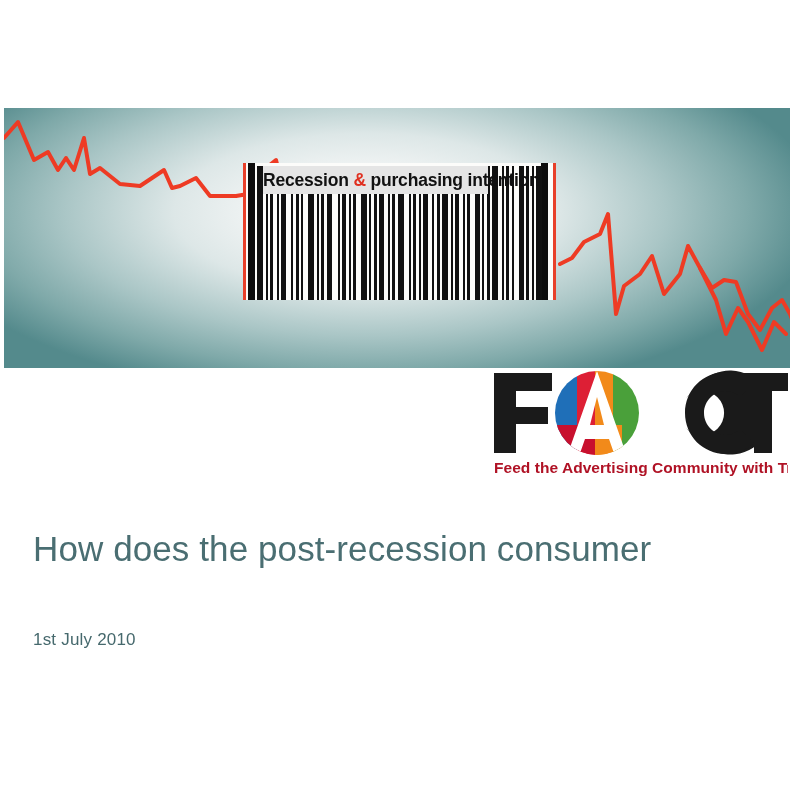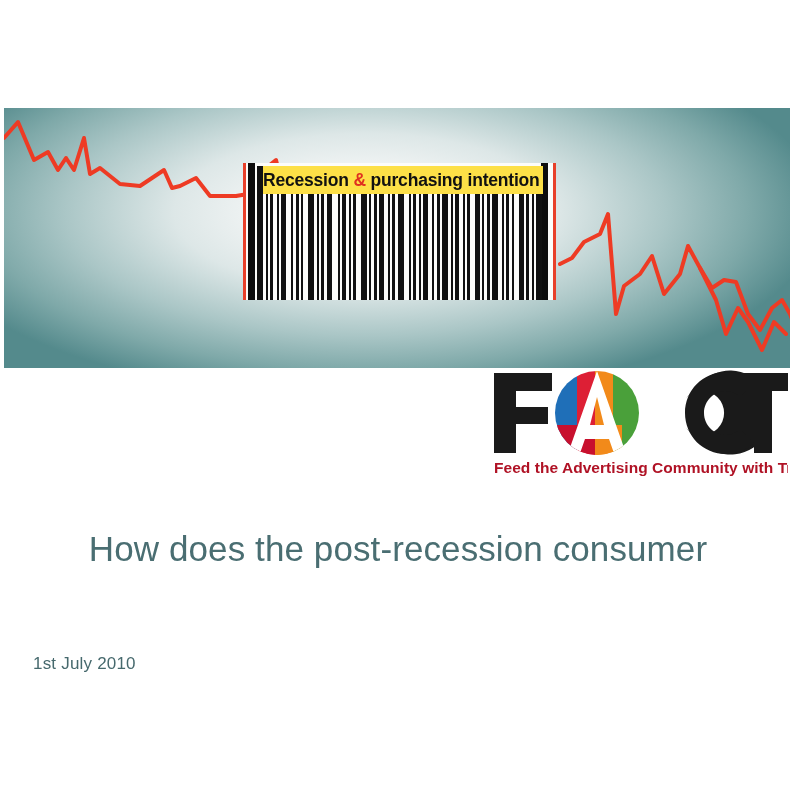--- a/index.html
+++ b/index.html
@@ -72,23 +72,23 @@
     height: 100%;
     background: #0d0d0d;
   }
   #barcode-edge-black-left { left: 5px; }
   #barcode-edge-black-right { left: 298px; }
 
   #barcode-title {
     position: absolute;
     left: 20px;
     top: 3px;
-    width: 280px;
+    width: 225px;
     height: 28px;
-    background: #fde047;
+    background: #e5e5e5;
     z-index: 4;
     font-family: "Liberation Sans", sans-serif;
     font-weight: bold;
     font-size: 17.5px;
     letter-spacing: -0.2px;
     color: #111111;
     line-height: 28px;
     white-space: nowrap;
   }
   #barcode-title .amp { color: #e03020; }
@@ -125,32 +125,31 @@
     left: 33px;
     top: 525px;
     width: 730px;
     font-family: "Liberation Sans", sans-serif;
     font-size: 35px;
     line-height: 48px;
     font-weight: normal;
     color: #4a6e72;
     letter-spacing: 0.1px;
   }
-  #headline .line { display: block; text-align: center; }
+  #headline .line { display: block; }
 
   #subtitle-date {
     position: absolute;
     left: 33px;
     top: 630px;
     font-family: "Liberation Sans", sans-serif;
     font-size: 17px;
     font-weight: normal;
     color: #46696d;
     letter-spacing: 0.2px;
-    margin-top: 24px;
   }
 </style>
 </head>
 <body>
 
 <div id="banner-image">
 
   <svg viewBox="0 0 786 260" preserveAspectRatio="none">
 
     <polyline fill="none" stroke="#ee3b24" stroke-width="4" stroke-linejoin="round" stroke-linecap="round" points="0,30 14,14 30,52 44,44 54,62 62,50 70,62 80,30 86,66 96,60 116,76 136,78 154,66 160,62 168,80 176,78 192,70 206,88 232,88 244,86 250,88 258,80 262,60 272,52 284,102 300,82 310,60"></polyline>

